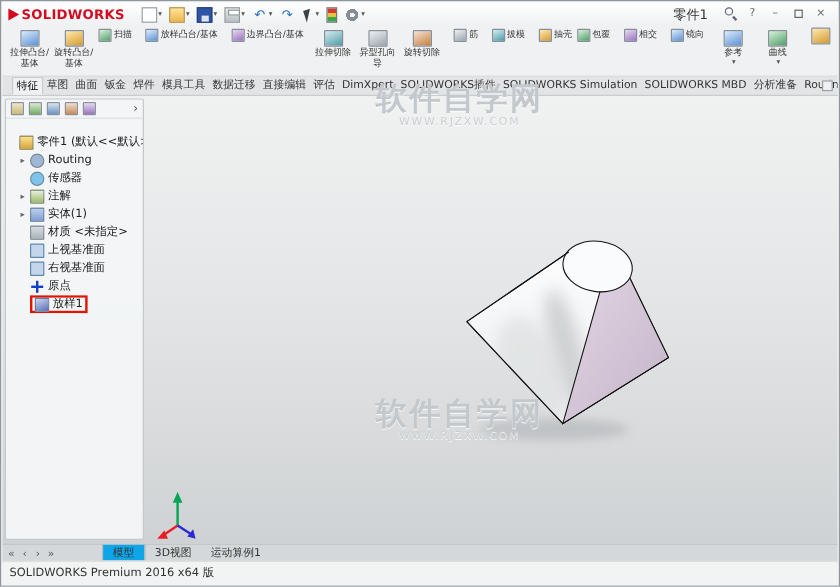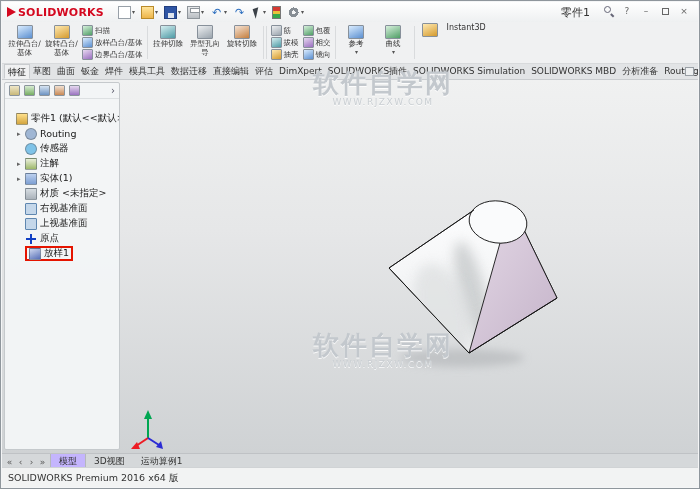--- a/index.html
+++ b/index.html
@@ -47,27 +47,27 @@
   .rsic { width:11px; height:11px; flex:none; }
   .ric,.rsic { border:1px solid #87909a; border-radius:1px; background:linear-gradient(155deg,#dfe7f0,#7e99b5); }
   .c-blue   { background:linear-gradient(155deg,#d9ecff,#5b8fd0); }
   .c-orange { background:linear-gradient(155deg,#ffe9b0,#d49a2e); }
   .c-green  { background:linear-gradient(155deg,#d7f0dc,#4f9e66); }
   .c-violet { background:linear-gradient(155deg,#e7d9f0,#9a6fc0); }
   .c-gray   { background:linear-gradient(155deg,#eef0f2,#9aa4ad); }
   .c-copper { background:linear-gradient(155deg,#f5e3d5,#c57f3e); }
   .c-yellow { background:linear-gradient(155deg,#fff2c8,#d8b440); }
   .c-teal   { background:linear-gradient(155deg,#d5eef0,#4d9aa5); }
-  .rcol { display:flex; flex-direction:column; justify-content:center; gap:0; }
+  .rcol { display:flex; justify-content:center; gap:9px; }
   .rsmall { display:flex; align-items:center; gap:2px; font-size:7.5px; color:#333; height:12px; padding:0 1px; white-space:nowrap; }
   .rlab { display:block; width:100%; }
 
   
   .tabrow { position:absolute; left:1px; right:1px; top:63px; height:16px; background:#e2e4e6;
-    border-bottom:1px solid #c9cccf; display:flex; align-items:flex-end; padding-left:2px; z-index:50; white-space:nowrap; overflow:hidden; }
+    border-bottom:1px solid #c9cccf; display:flex; align-items:flex-end; padding-left:8px; z-index:50; white-space:nowrap; overflow:hidden; }
   .rtab { font-size:9px; height:15px; line-height:15px; padding:0 3px; color:#333; }
   .rtab.active { background:#f0f1f2; border:1px solid #c9cccf; border-bottom-color:#f0f1f2; color:#000; }
   .pinbox { position:absolute; right:4px; top:3px; width:9px; height:9px; border:1px solid #9aa0a6; background:#eef0f1; }
 
   
   .viewport { position:absolute; left:1px; right:1px; top:79px; height:373px;
     background:linear-gradient(#f0f1f1 0%,#e6e7e8 40%,#cfd2d4 100%); overflow:hidden; }
   .viewport svg { position:absolute; left:0; top:0; }
 
   
@@ -106,21 +106,21 @@
   .wm .l2 { font-size:9px; letter-spacing:1.5px; color:#c9ced2; }
   .wm1 { left:296px; top:68px; }
   .wm2 { left:296px; top:330px; }
 
   
   .bottombar { position:absolute; left:1px; right:1px; top:452px; height:16px; background:#d5d8da;
     border-top:1px solid #bfc2c5; display:flex; align-items:stretch; z-index:45; }
   .bnav { display:flex; align-items:center; padding:0 3px; gap:2px; color:#555; font-size:9px; }
   .bnav span { width:9px; text-align:center; }
   .btab { font-size:9px; line-height:15px; padding:0 8px; color:#333; }
-  .btab.active { background:#c4b5fd; border-left:1px solid #b5b8ba; border-right:1px solid #b5b8ba; }
+  .btab.active { background:#0ea5e9; border-left:1px solid #b5b8ba; border-right:1px solid #b5b8ba;margin-left:35px; }
   .statusbar { position:absolute; left:1px; right:1px; bottom:1px; height:20px; background:#f2f3f3;
     border-top:1px solid #d0d3d5; font-size:9.5px; color:#333; line-height:19px; padding-left:6px; z-index:45; }
 </style>
 </head>
 <body>
 
 <div class="window">
 
   <div class="titlebar">
     <div class="logo">
@@ -368,26 +368,26 @@
         <span>实体(1)</span>
       </div>
       <div class="trow child">
         <span class="tspacer"></span>
         <span class="tico t-matl"></span>
         <span>材质 &lt;未指定&gt;</span>
       </div>
       <div class="trow child">
         <span class="tspacer"></span>
         <span class="tico t-plane"></span>
+        <span>上视基准面</span>
+      </div>
+      <div class="trow child">
+        <span class="tspacer"></span>
+        <span class="tico t-plane"></span>
         <span>右视基准面</span>
-      </div>
-      <div class="trow child">
-        <span class="tspacer"></span>
-        <span class="tico t-plane"></span>
-        <span>上视基准面</span>
       </div>
       <div class="trow child">
         <span class="tspacer"></span>
         <span class="tico t-orig"></span>
         <span>原点</span>
       </div>
       <div class="trow child">
         <span class="tspacer"></span>
         <span class="redbox">
           <span class="tico t-loft"></span>

